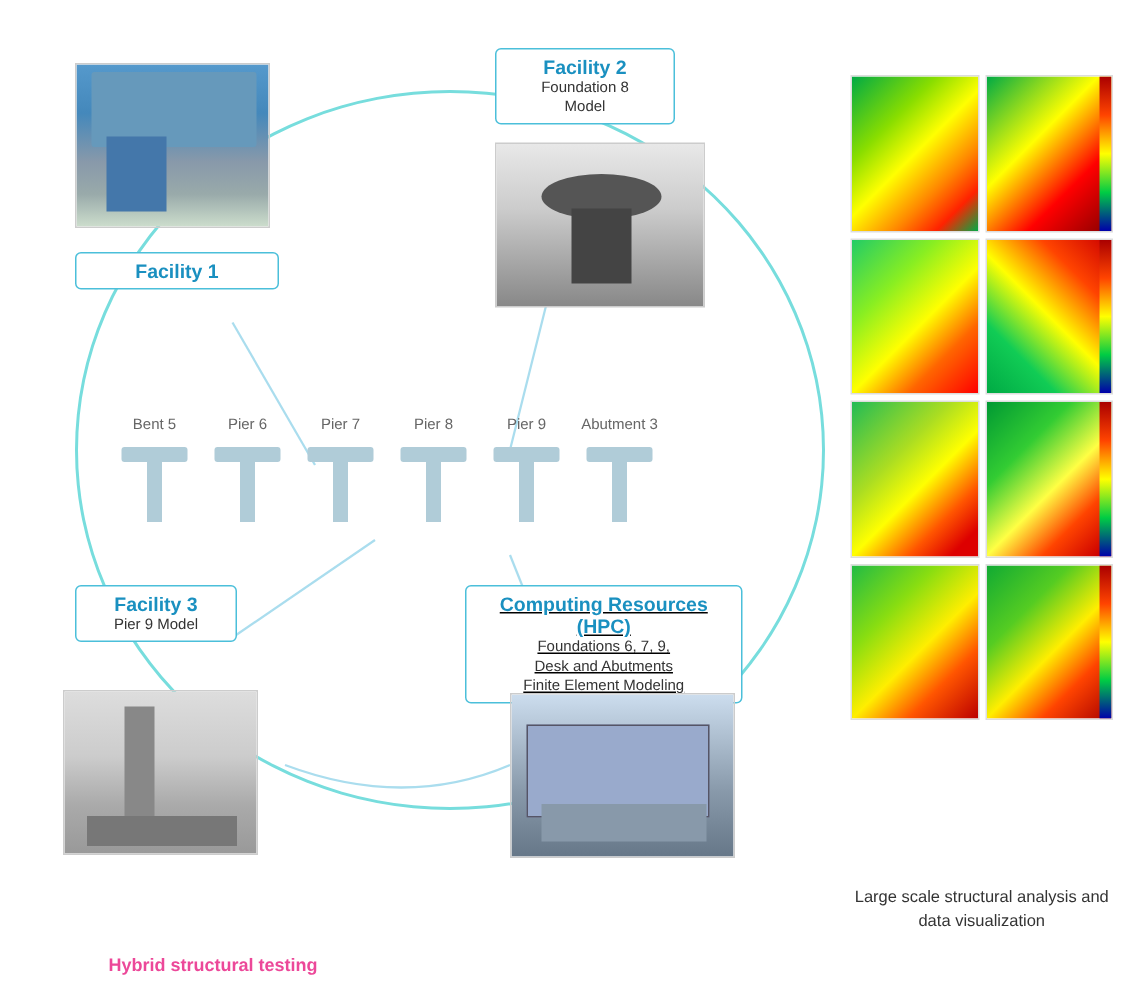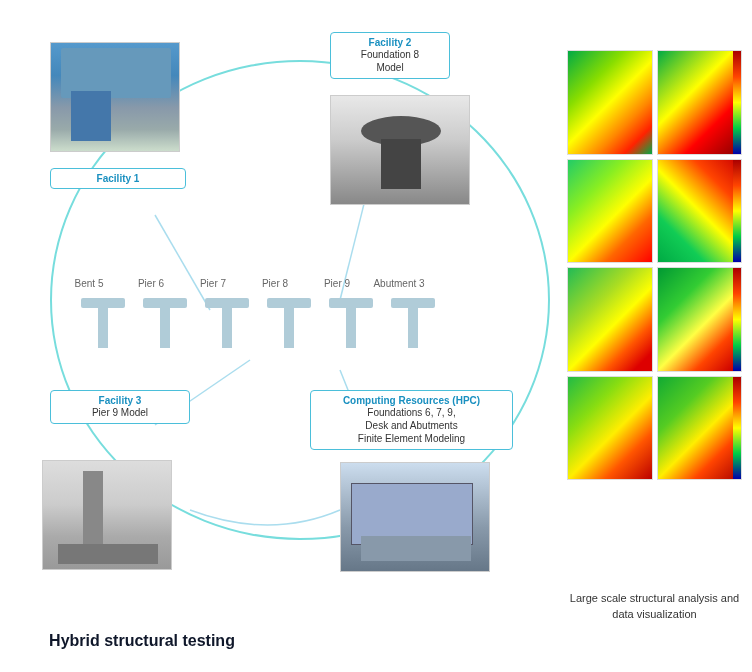--- a/index.html
+++ b/index.html
@@ -37,21 +37,21 @@
       background: #fff;
       border: 1.5px solid #4bbfda;
       border-radius: 4px;
       text-align: center;
       padding: 4px 8px;
     }
 
     .facility-box .title {
       font-weight: bold;
       color: #1a90c0;
-      font-size: 10px;
+      font-size: 13px;
     }
 
     .facility-box .subtitle {
       font-size: 10px;
       color: #333;
       line-height: 1.3;
     }
 
     
     .facility1-box {
@@ -64,28 +64,29 @@
     .facility2-box {
       left: 330px;
       top: 32px;
       width: 120px;
     }
 
     
     .facility3-box {
       left: 50px;
       top: 390px;
-      width: 140px;
+      width: 108px;
     }
 
     
     .computing-box {
       left: 310px;
       top: 390px;
-      width: 203px;
+      width: 185px;
+      text-decoration: underline;
     }
 
     
     .photo {
       position: absolute;
       border: 1px solid #ccc;
       overflow: hidden;
     }
 
     
@@ -117,21 +118,21 @@
       left: 340px;
       top: 462px;
       width: 150px;
       height: 110px;
     }
 
     
     .bridge-labels {
       position: absolute;
       top: 278px;
-      left: 58px;
+      left: 72px;
       display: flex;
       gap: 0px;
       align-items: center;
     }
 
     .bridge-label {
       font-size: 10px;
       color: #666;
       text-align: center;
       width: 62px;
@@ -221,23 +222,23 @@
       color: #333;
       line-height: 1.4;
     }
 
     .caption-hybrid {
       position: absolute;
       left: 42px;
       bottom: 22px;
       width: 200px;
       text-align: center;
-      font-size: 16px;
+      font-size: 12px;
       font-weight: bold;
-      color: #0f172a;
+      color: #ec4899;
     }
 
     
     .photo-f1-render {
       width: 100%;
       height: 100%;
       background: linear-gradient(180deg, #5599cc 0%, #4488bb 30%, #8899aa 60%, #99aaaa 80%, #ccddcc 100%);
       position: relative;
     }
     .photo-f1-render::after {

